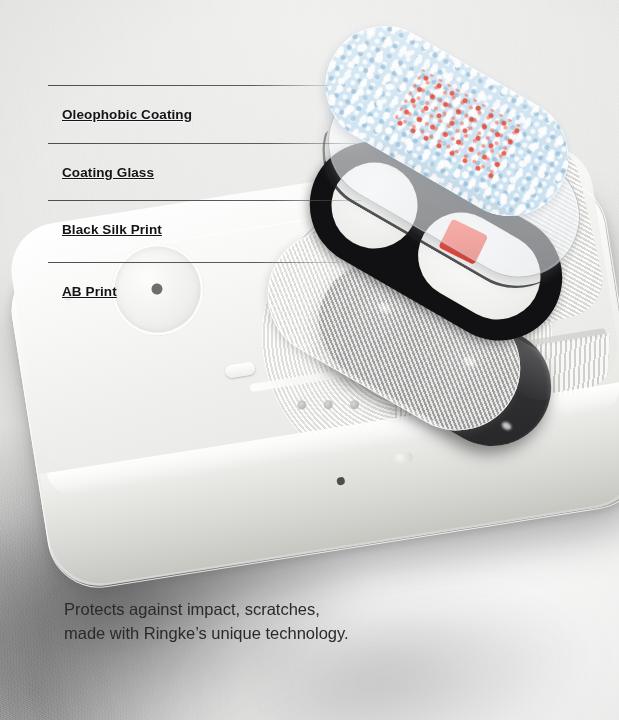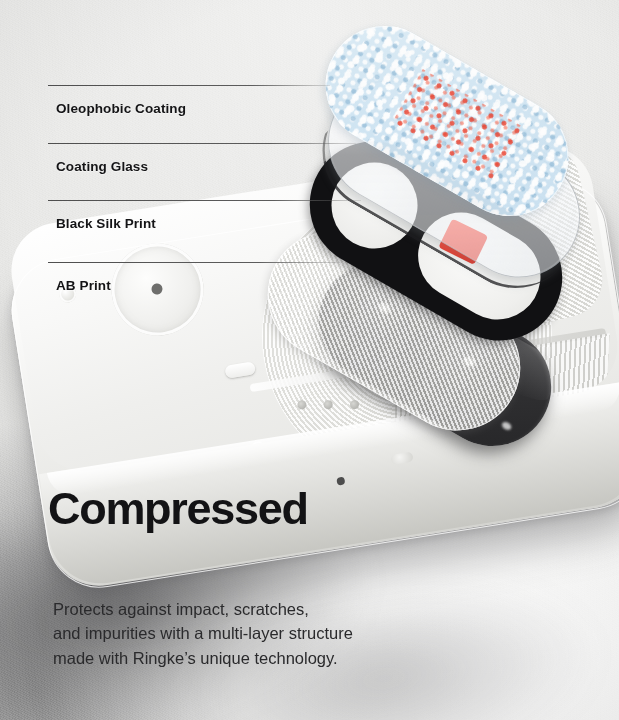--- a/index.html
+++ b/index.html
@@ -157,33 +157,33 @@
       radial-gradient(circle, rgba(233,58,38,.85) 0 2px, rgba(255,255,255,0) 3px),
       radial-gradient(circle, rgba(245,95,70,.6) 0 1.5px, rgba(255,255,255,0) 2.5px);
     background-size:15px 13px, 10px 9px;
     background-position:0 0, 6px 5px;}
 
   
   .callouts{position:absolute;left:0;top:0;width:619px;height:300px;}
   .callout{position:absolute;left:48px;}
   .callout .rule{position:absolute;left:0;top:0;height:1px;
     background:linear-gradient(90deg,#4f4f4f 0%,#5c5c5c 72%,rgba(92,92,92,.15) 100%);}
-  .callout .lbl{position:absolute;left:0;top:8px;margin:8px;white-space:nowrap;
+  .callout .lbl{position:absolute;left:0;top:8px;margin:14px;white-space:nowrap;
     font-size:13.5px;font-weight:bold;color:#141416;letter-spacing:.1px;
-    text-shadow:0 1px 1px rgba(255,255,255,.55);}
+    text-shadow:0 1px 1px rgba(255,255,255,.55);text-decoration:underline;}
   .c1{top:85px;}  .c1 .rule{width:282px;}
   .c2{top:143px;} .c2 .rule{width:308px;}
   .c3{top:200px;} .c3 .rule{width:313px;}
   .c4{top:262px;} .c4 .rule{width:292px;}
 
   
   .headline{position:absolute;left:48px;top:487px;margin:0;
     font-size:45px;line-height:.97;font-weight:bold;color:#131315;letter-spacing:-1.3px;}
   .headline span{display:block;}
-  .body-copy{position:absolute;left:53px;top:597px;margin:0;
+  .body-copy{position:absolute;left:64px;top:597px;margin:0;
     font-size:16.5px;line-height:1.47;color:#2a2a2c;font-weight:normal;}
   .body-copy span{display:block;white-space:nowrap;}
 </style>
 </head>
 <body>
 
 <div id="stage">
 
   <div class="bg-base"></div>
   <div class="bg-noise"></div>
@@ -264,22 +264,20 @@
       <div class="rule"></div>
       <p class="lbl">Black Silk Print</p>
     </div>
     <div class="callout c4">
       <div class="rule"></div>
       <p class="lbl">AB Print</p>
     </div>
   </div>
 
   <h1 class="headline">
-    <span>Compressed</span>
   </h1>
 
   <p class="body-copy">
     <span>Protects against impact, scratches,</span>
-    <span>and impurities with a multi-layer structure</span>
     <span>made with Ringke’s unique technology.</span>
   </p>
 
 </div>
 
 </body></html>

